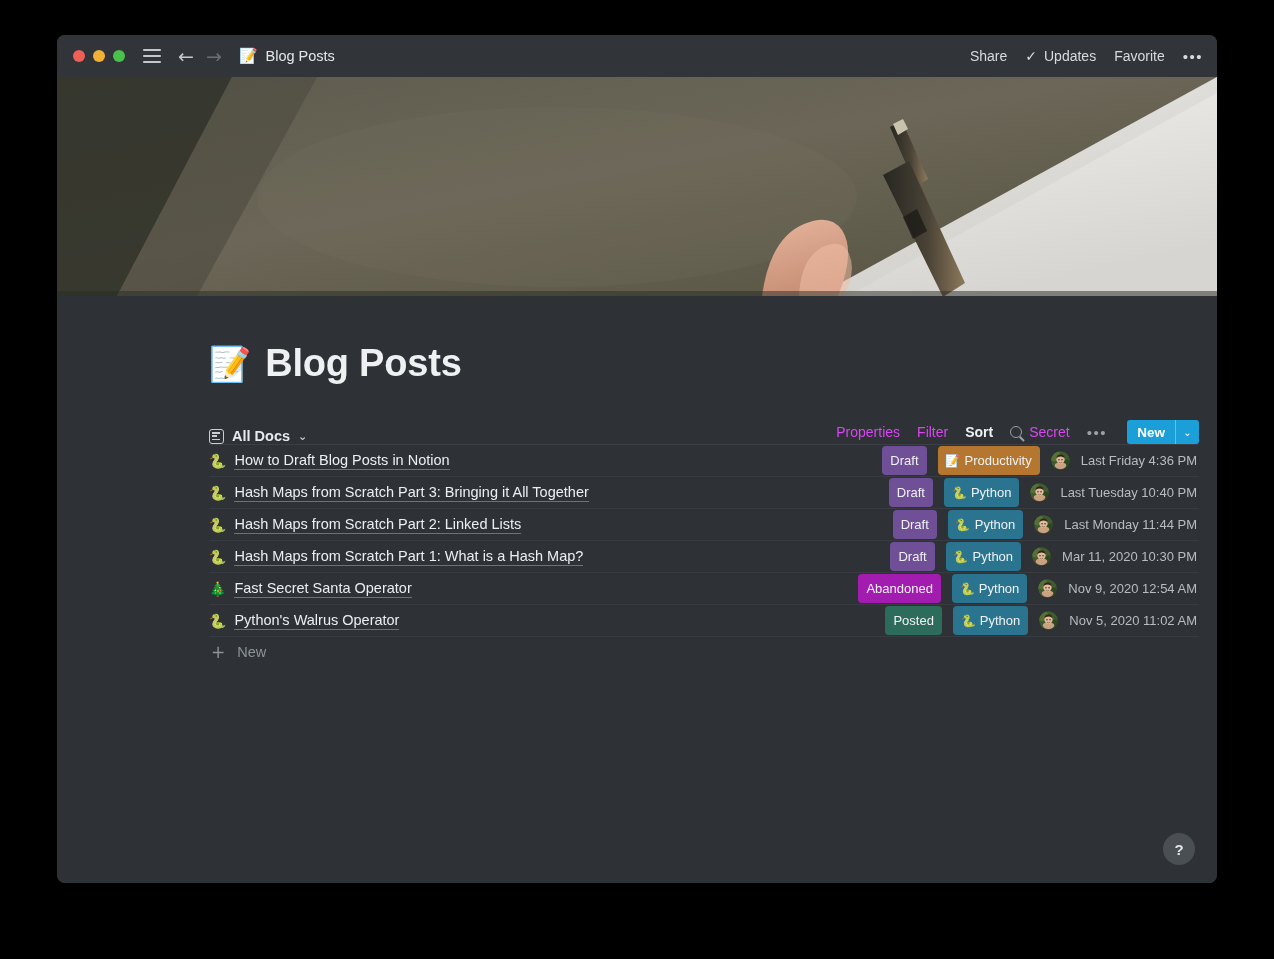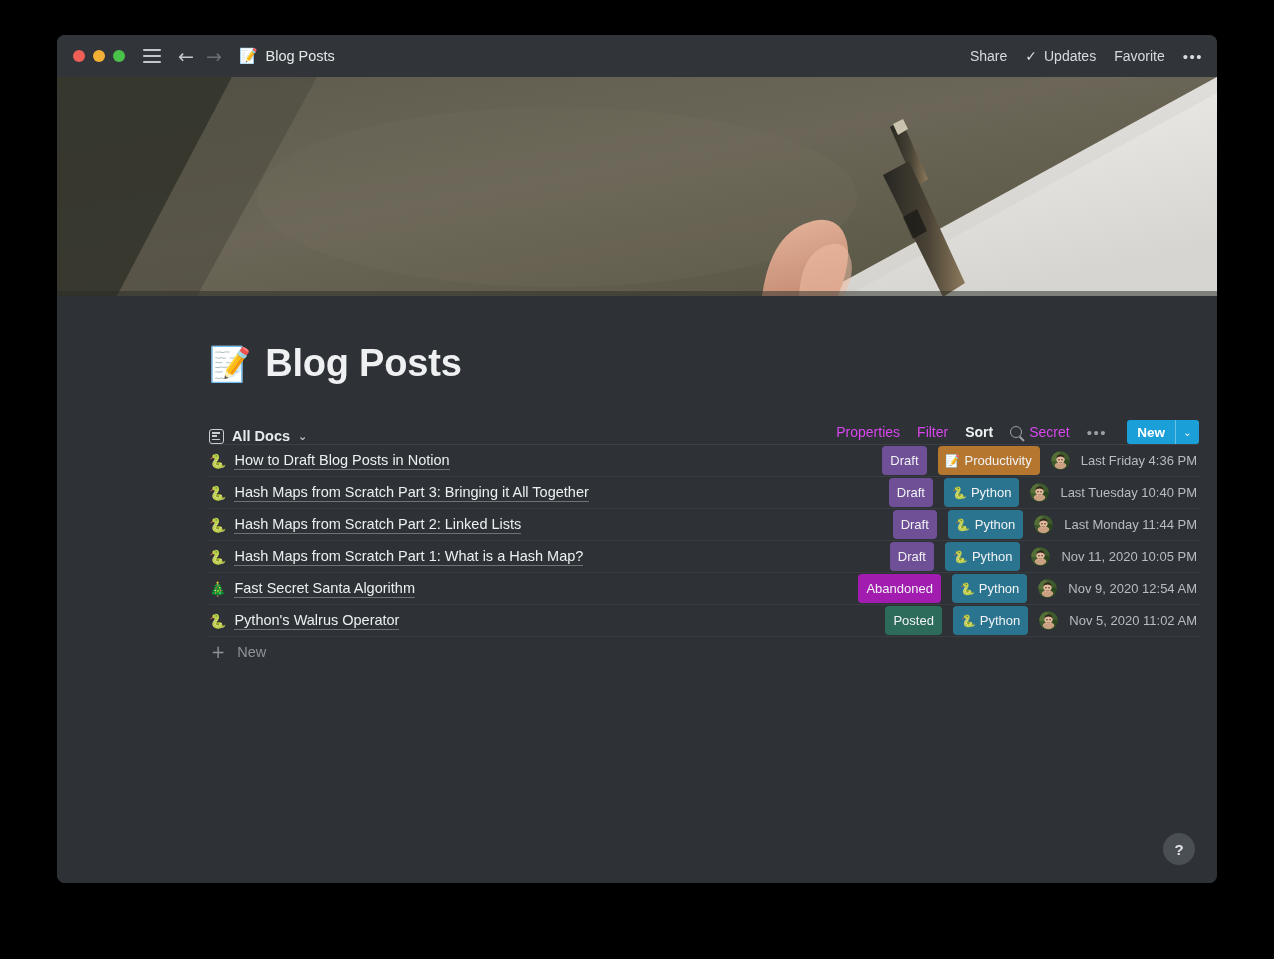--- a/index.html
+++ b/index.html
@@ -430,27 +430,27 @@
                     <circle cx="17" cy="15" r="6" fill="#2f4721"></circle>
                     <path d="M10 19c-4 0-6-2-6-4 0-2 2-3 6-3s6 1 6 3c0 2-2 4-6 4z" fill="#caa183"></path>
                     <circle cx="10" cy="9" r="4.4" fill="#e3bb9c"></circle>
                     <path d="M5.6 8.2c0-3 2-4.6 4.4-4.6s4.4 1.6 4.4 4.6c-1-1.6-2.4-2.3-4.4-2.3s-3.4.7-4.4 2.3z" fill="#2e2319"></path>
                     <circle cx="8.4" cy="9.2" r="0.7" fill="#20170f"></circle>
                     <circle cx="11.6" cy="9.2" r="0.7" fill="#20170f"></circle>
                     <path d="M8.6 12.1q1.4 1 2.8 0" stroke="#8a5b42" stroke-width="0.7" fill="none" stroke-linecap="round"></path>
                   </g>
                 </svg>
               </span>
-              <span class="date">Nov 11, 2020 10:05 PM</span>
+              <span class="date">Mar 11, 2020 10:30 PM</span>
             </div>
           </div>
           <div class="row">
             <div class="ttl-wrap">
               <span class="r-emoji">🎄</span>
-              <span class="r-title">Fast Secret Santa Algorithm</span>
+              <span class="r-title">Fast Secret Santa Operator</span>
             </div>
             <div class="props">
               <span class="tag" style="background: #a21caf;">
                 <span>Abandoned</span>
               </span>
               <span class="tag" style="background: rgb(42, 116, 144);">
                 <span class="t-emoji">🐍</span>
                 <span>Python</span>
               </span>
               <span class="avatar">

